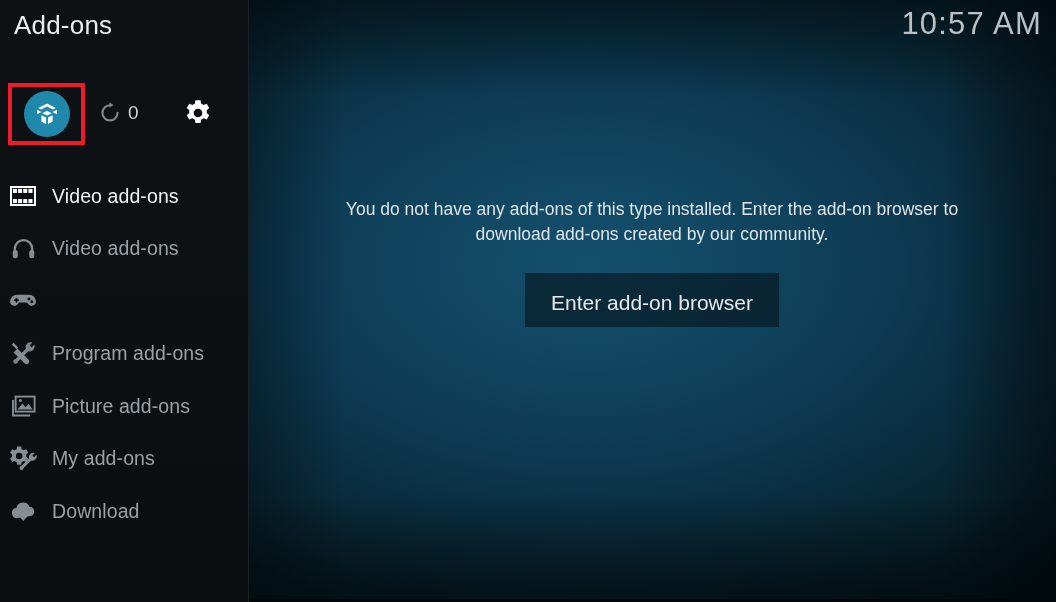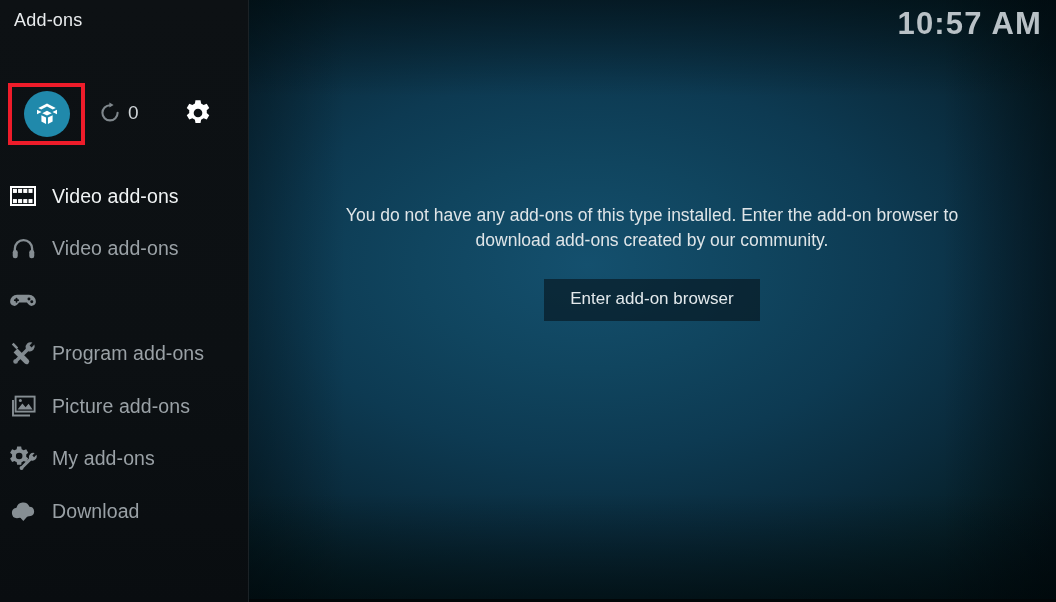--- a/index.html
+++ b/index.html
@@ -54,21 +54,21 @@
     position: absolute;
     left: 0; top: 0;
     width: 248px; height: 602px;
     background: linear-gradient(to bottom, #0d1114 0%, #0c1013 60%, #090d10 100%);
     border-right: 1px solid #1b2226;
   }
 
   .page-title {
     position: absolute;
     left: 14px; top: 10px;
-    font-size: 18px;
+    font-size: 26px;
     color: #e9ecee;
     font-weight: 400;
     letter-spacing: 0.2px;
   }
 
   
   .toolbar {
     position: absolute;
     left: 0; top: 83px;
     width: 248px; height: 62px;
@@ -139,21 +139,21 @@
   }
   .menu-item.sel .menu-label { color: #f0f3f4; }
   .menu-item.sel .menu-icon svg { fill: #ffffff; stroke: #ffffff; }
 
   
   .clock {
     position: absolute;
     right: 14px; top: 6px;
     font-size: 31px;
     color: #b9c1c6;
-    font-weight: 700;
+    font-weight: 400;
     letter-spacing: 1.2px;
   }
 
   
   .empty-state {
     position: absolute;
     left: 248px; top: 0;
     width: 808px; height: 524px;
     display: flex;
     flex-direction: column;
@@ -163,24 +163,24 @@
   .empty-msg {
     width: 690px;
     text-align: center;
     font-size: 17.5px;
     line-height: 25px;
     color: #dfe5e8;
     margin-bottom: 26px;
   }
   .enter-browser-btn {
     display: inline-block;
-    padding: 10px 26px 12px;
+    padding: 18px 26px 12px;
     background: rgba(6, 20, 27, 0.62);
     color: #e3e9ec;
-    font-size: 17px;
+    font-size: 21px;
     border: none;
     outline: none;
     font-family: "Liberation Sans", sans-serif;
     cursor: pointer;
   }
 
   svg { display: block; }
 </style>
 </head>
 <body>

